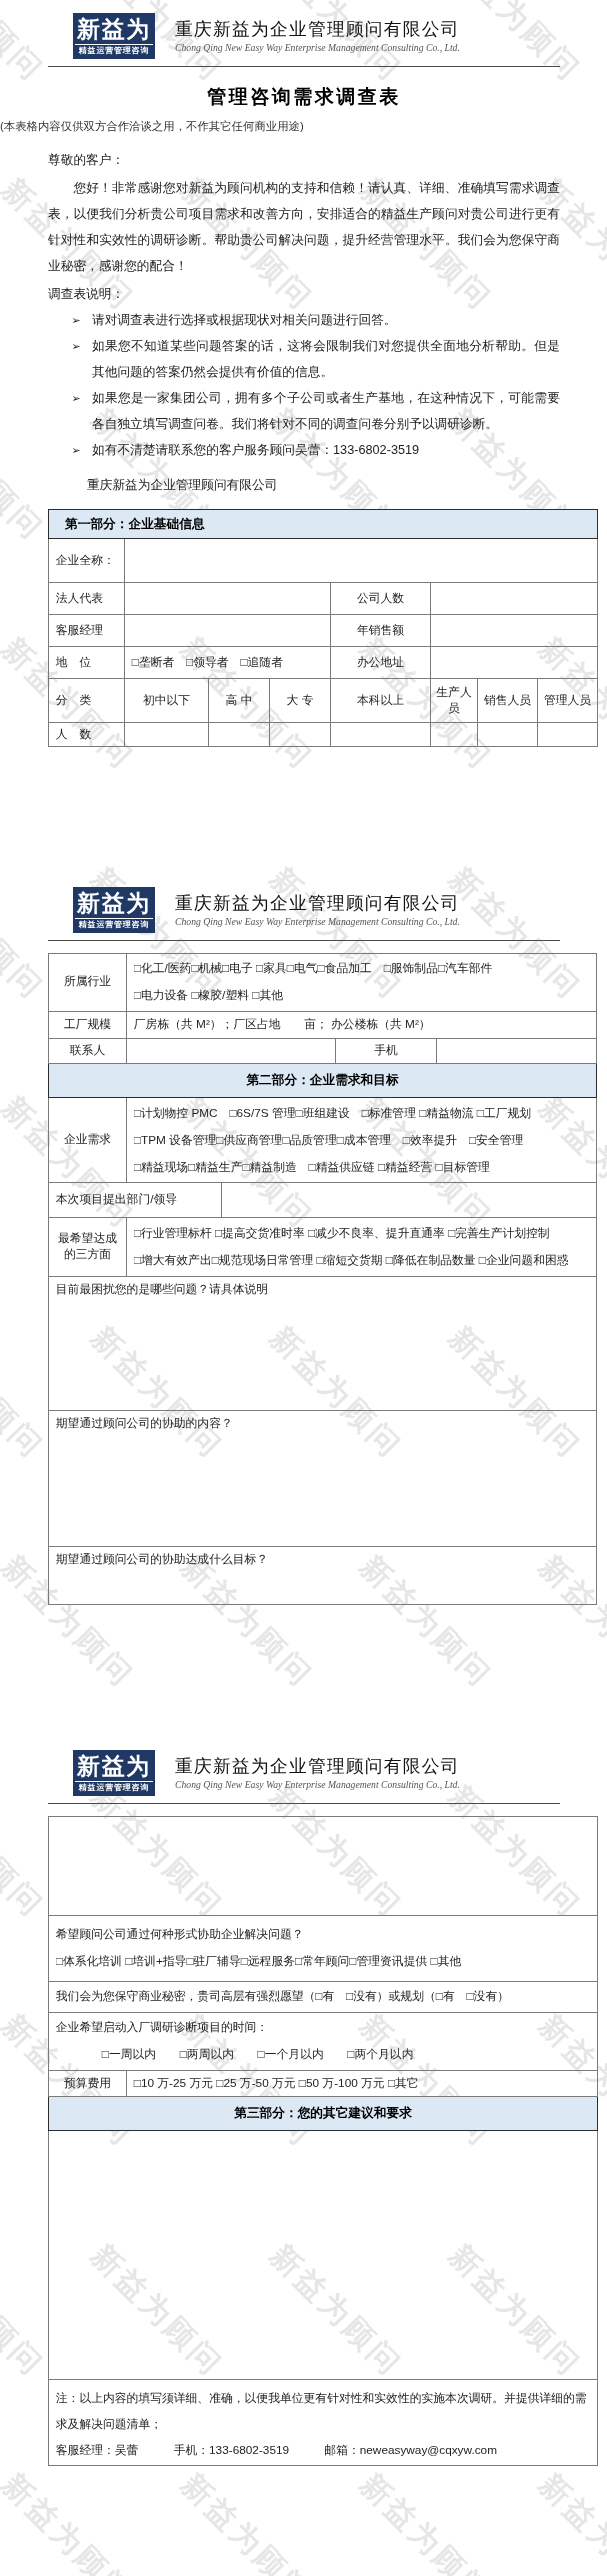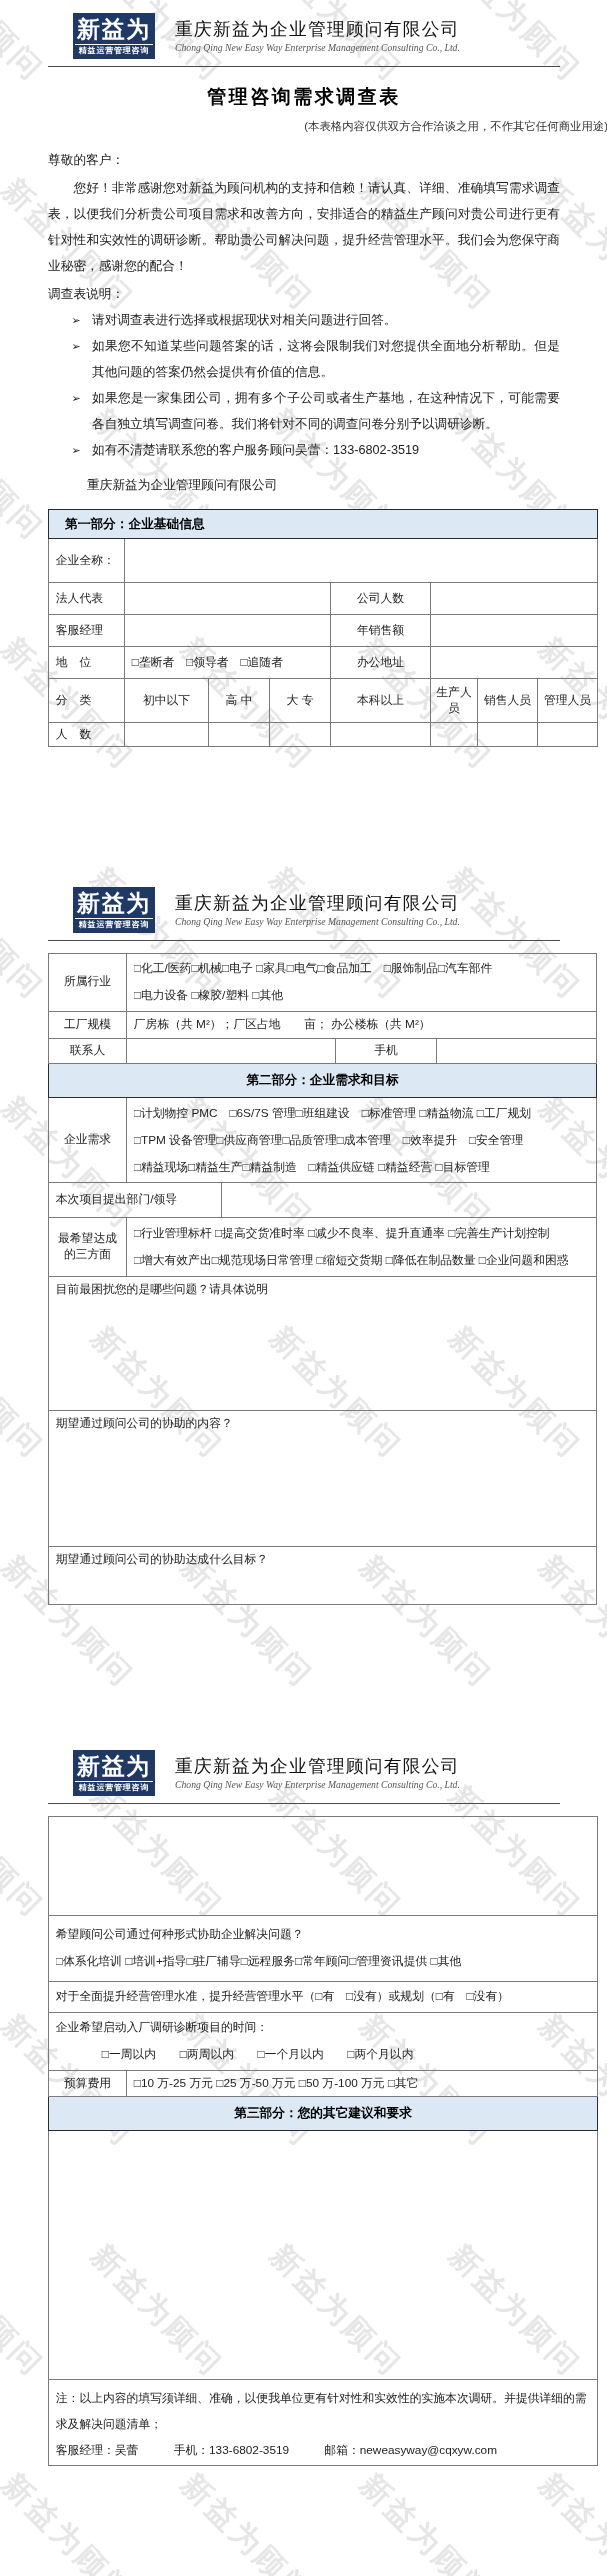--- a/index.html
+++ b/index.html
@@ -27,21 +27,21 @@
   .logo-top{font-size:23px;font-weight:bold;letter-spacing:1.7px;line-height:27px;
     border-bottom:1.7px solid #fff;padding-bottom:0.8px;}
   .logo-bottom{font-size:8px;letter-spacing:0.8px;line-height:12.7px;font-weight:bold;}
   .co-block{margin-left:20px;}
   .co-cn{font-size:17.7px;color:#111;letter-spacing:1.3px;line-height:23.6px;}
   .co-en{font-family:"Liberation Serif","DejaVu Serif",serif;font-size:9.7px;
     color:#555;line-height:13.5px;font-style:italic;}
   
   .doc-title{text-align:center;font-size:19px;font-weight:bold;letter-spacing:2.5px;
     color:#000;margin-top:13.5px;line-height:34px;}
-  .doc-subtitle{text-align:right;font-size:11.4px;color:#333;margin-top:3.4px;line-height:17px;}
+  .doc-subtitle{text-align:left;font-size:11.4px;color:#333;margin-top:3.4px;line-height:17px;}
   .salutation{margin:13.5px 48px 0 48px;font-size:12.7px;line-height:25px;}
   .intro-para{margin:1.7px 48px 0 48px;font-size:12.7px;line-height:26px;
     text-align:justify;text-indent:2em;}
   .notes-title{margin:1.7px 48px 0 48px;font-size:12.7px;line-height:26px;}
   .notes-list{margin:0 48px;padding:0;list-style:none;}
   .notes-list li{font-size:12.7px;line-height:26px;padding-left:44px;position:relative;
     text-align:justify;}
   .notes-list li .arr{position:absolute;left:23.6px;top:0;font-size:11px;}
   .signoff{margin:10px 48px 0 87px;font-size:12.7px;line-height:25px;}
   
@@ -301,21 +301,21 @@
           <tr style="height:99px">
         <td colspan="2"></td>
       </tr>
       <tr style="height:66px">
         <td colspan="2">
           <div class="opt-line">希望顾问公司通过何种形式协助企业解决问题？</div>
           <div class="opt-line">□体系化培训 □培训+指导□驻厂辅导□远程服务□常年顾问□管理资讯提供 □其他</div>
         </td>
       </tr>
       <tr style="height:31px">
-        <td colspan="2">对于全面提升经营管理水准，提升经营管理水平（□有　□没有）或规划（□有　□没有）</td>
+        <td colspan="2">我们会为您保守商业秘密，贵司高层有强烈愿望（□有　□没有）或规划（□有　□没有）</td>
       </tr>
       <tr style="height:52px">
         <td colspan="2">
           <div class="opt-line">企业希望启动入厂调研诊断项目的时间：</div>
           <div class="opt-line indent55">□一周以内　　□两周以内　　□一个月以内　　□两个月以内</div>
         </td>
       </tr>
       <tr style="height:26px">
         <td class="lblc">预算费用</td>
         <td>□10 万-25 万元 □25 万-50 万元 □50 万-100 万元 □其它</td>

